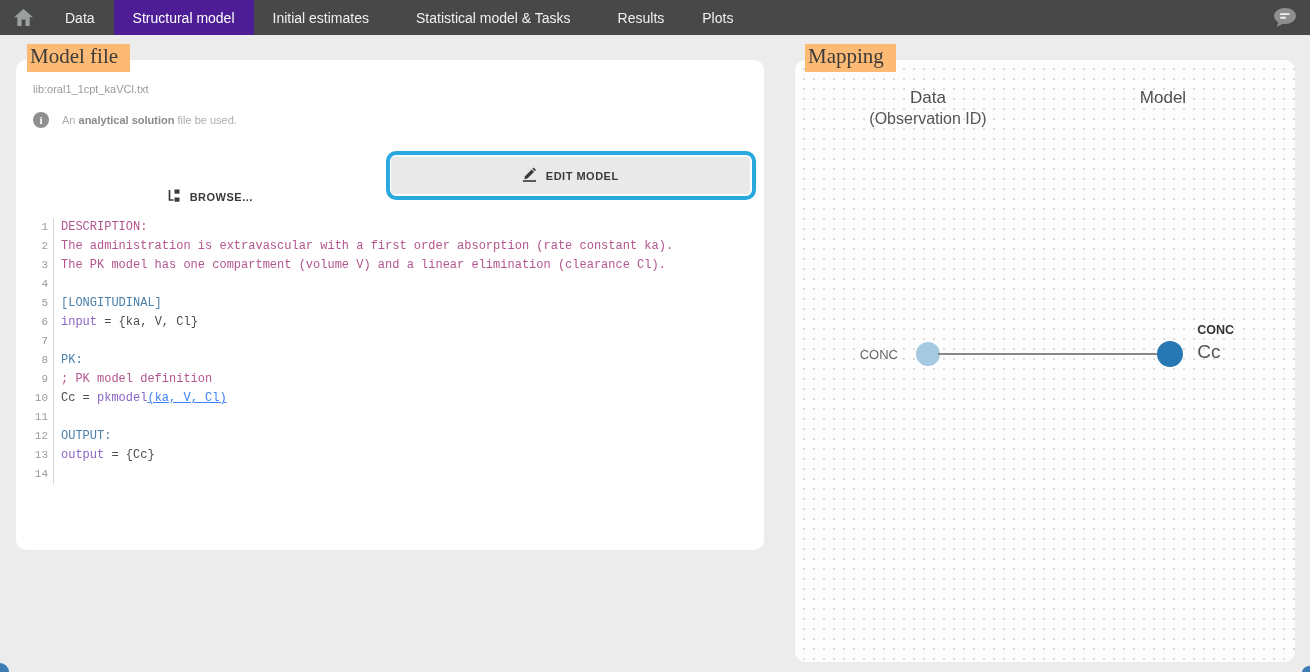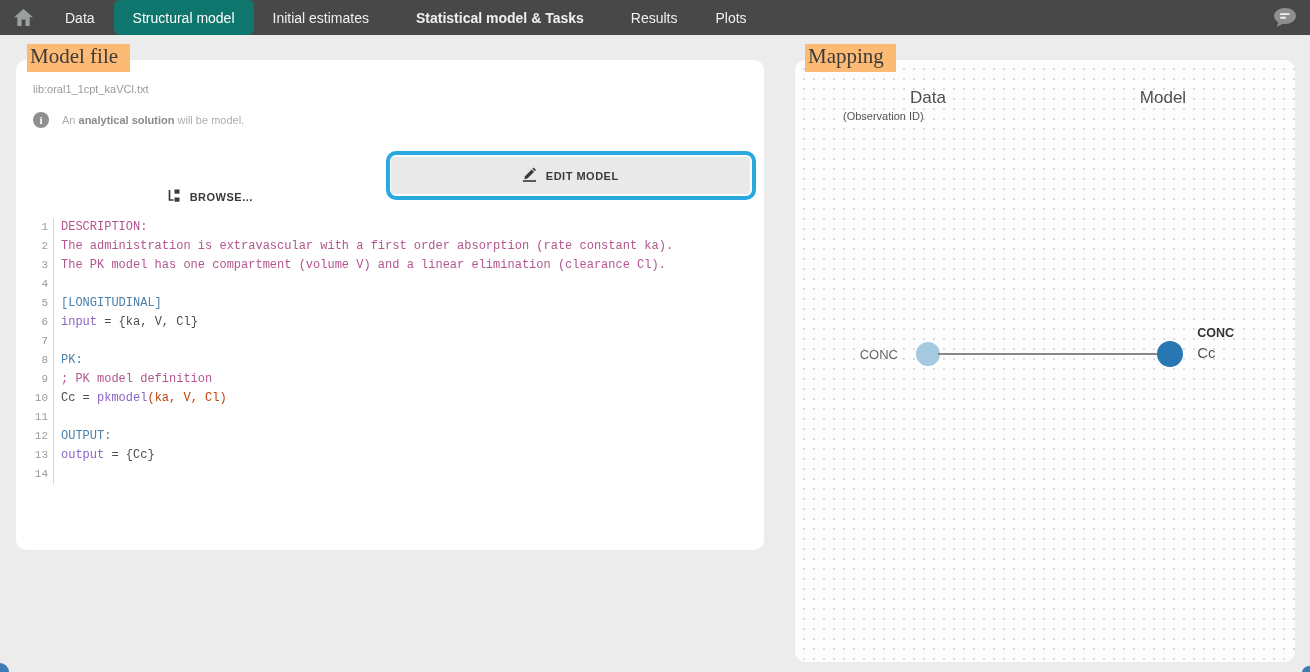--- a/index.html
+++ b/index.html
@@ -7,22 +7,22 @@
   body {
     position:relative; background:#ececec; overflow:hidden;
     font-family:"Liberation Sans", sans-serif;
   }
 
   
   .navbar { position:absolute; top:0; left:0; right:0; height:35px; background:#484848;
             display:flex; align-items:stretch; color:#f0f0f0; font-size:14px; z-index:10; }
   .nav-home { width:46px; display:flex; align-items:center; justify-content:center; cursor:pointer; }
   .tab { display:flex; align-items:center; padding:0 19px; cursor:pointer; }
-  .tab.active { background:#0f766e; color:#fff;border-radius:6px; }
-  .tab.bold { font-weight:700; margin:0 9px; }
+  .tab.active { background:#4c1d95; color:#fff; }
+  .tab.bold { font-weight:400; margin:0 9px; }
   .nav-chat { margin-left:auto; display:flex; align-items:center; padding-right:13px; cursor:pointer; }
 
   
   .card-left { position:absolute; left:16px; top:60px; width:748px; height:490px;
                background:#ffffff; border-radius:10px; }
   .panel-title { position:absolute; top:44px; font-size:21px; color:#3b3b3b;
                  background:#fdba74; padding:0 12px 3px 3px; z-index:4;font-family:Liberation Serif, serif; }
   #title-model { left:27px; }
   #title-mapping { left:805px; }
 
@@ -51,34 +51,34 @@
             font-size:11px; border-right:1px solid #d8d8d8; }
   .line { padding-left:7px; white-space:pre; }
 
   
   .card-right { position:absolute; left:795px; top:60px; width:500px; height:602px;
                 background:#fdfdfd; border-radius:10px;
                 background-image:radial-gradient(circle, #d8d8d8 1.1px, transparent 1.3px);
                 background-size:10px 10px; background-position:4px 4px; }
   .map-head-data  { position:absolute; left:78px;  top:28px; width:110px; text-align:center;
                     font-size:17px; color:#4f4f4f; }
-  .map-subhead    { position:absolute; left:48px;  top:50px; width:170px; 
-                    font-size:11px; color:#565656; }
+  .map-subhead    { position:absolute; left:48px;  top:50px; width:170px; text-align:center;
+                    font-size:16px; color:#565656; }
   .map-head-model { position:absolute; left:313px; top:28px; width:110px; text-align:center;
                     font-size:17px; color:#4f4f4f; }
   .map-row { position:absolute; left:45px; top:264px; width:394px; height:60px;
              display:flex; align-items:center; }
   .map-label { width:58px; flex:none; text-align:right; font-size:13px; color:#666;
                margin-right:18px; }
   .dot-light { width:24px; height:24px; border-radius:50%; background:#a6c9e2; flex:none; cursor:grab; }
   .map-line { flex:1; height:2px; background:#888; margin:0 -2px; }
   .dot-dark { width:26px; height:26px; border-radius:50%; background:#2778b2; flex:none; cursor:grab; }
   .map-out { margin-left:14px; display:flex; flex-direction:column; transform:translateY(-11px); }
   .map-out-name { font-size:12.5px; font-weight:700; color:#333; margin-bottom:4px; }
-  .map-out-var { font-size:15px; color:#555; }
+  .map-out-var { font-size:19px; color:#555; }
 
   
   .corner-bl { position:absolute; left:-9px; top:663px; width:18px; height:18px;
                border-radius:50%; background:#3f7cb6; }
   .corner-br { position:absolute; left:1302px; top:666px; width:14px; height:14px;
                border-radius:50%; background:#3f7cb6; }
 </style>
 </head>
 <body>
 
@@ -104,21 +104,21 @@
   </span>
 </div>
 
 <div class="panel-title" id="title-model">Model file</div>
 
 <div class="card-left">
   <div class="lib-label">lib:oral1_1cpt_kaVCl.txt</div>
 
   <div class="info-row">
     <span class="info-circle">i</span>
-    <span class="info-text"><span>An </span><b>analytical solution</b><span> will be model.</span></span>
+    <span class="info-text"><span>An </span><b>analytical solution</b><span> file be used.</span></span>
   </div>
 
   <div class="btn-row">
     <div class="btn">
       <span>
         <svg width="14" height="14" viewBox="0 0 14 14">
           <path d="M2.5 1 V11 H6.5" stroke="#3a3a3a" stroke-width="1.7" fill="none"></path>
           <rect x="7.5" y="0.5" width="5" height="4.2" fill="#3a3a3a"></rect>
           <rect x="7.5" y="8.5" width="5" height="4.2" fill="#3a3a3a"></rect>
         </svg>
@@ -172,21 +172,21 @@
       <div class="code-row">
         <span class="gutter">8</span>
         <span class="line"><span style="color: rgb(74, 128, 170);">PK:</span></span>
       </div>
       <div class="code-row">
         <span class="gutter">9</span>
         <span class="line"><span style="color: rgb(179, 85, 142);">; PK model definition</span></span>
       </div>
       <div class="code-row">
         <span class="gutter">10</span>
-        <span class="line"><span style="color: rgb(76, 76, 76);">Cc = </span><span style="color: rgb(138, 99, 196);">pkmodel</span><span style="color: #c2410c;">(ka, V, Cl)</span></span>
+        <span class="line"><span style="color: rgb(76, 76, 76);">Cc = </span><span style="color: rgb(138, 99, 196);">pkmodel</span><span style="color: #3b82f6; text-decoration: underline;">(ka, V, Cl)</span></span>
       </div>
       <div class="code-row">
         <span class="gutter">11</span>
         <span class="line"></span>
       </div>
       <div class="code-row">
         <span class="gutter">12</span>
         <span class="line"><span style="color: rgb(74, 128, 170);">OUTPUT:</span></span>
       </div>
       <div class="code-row">

